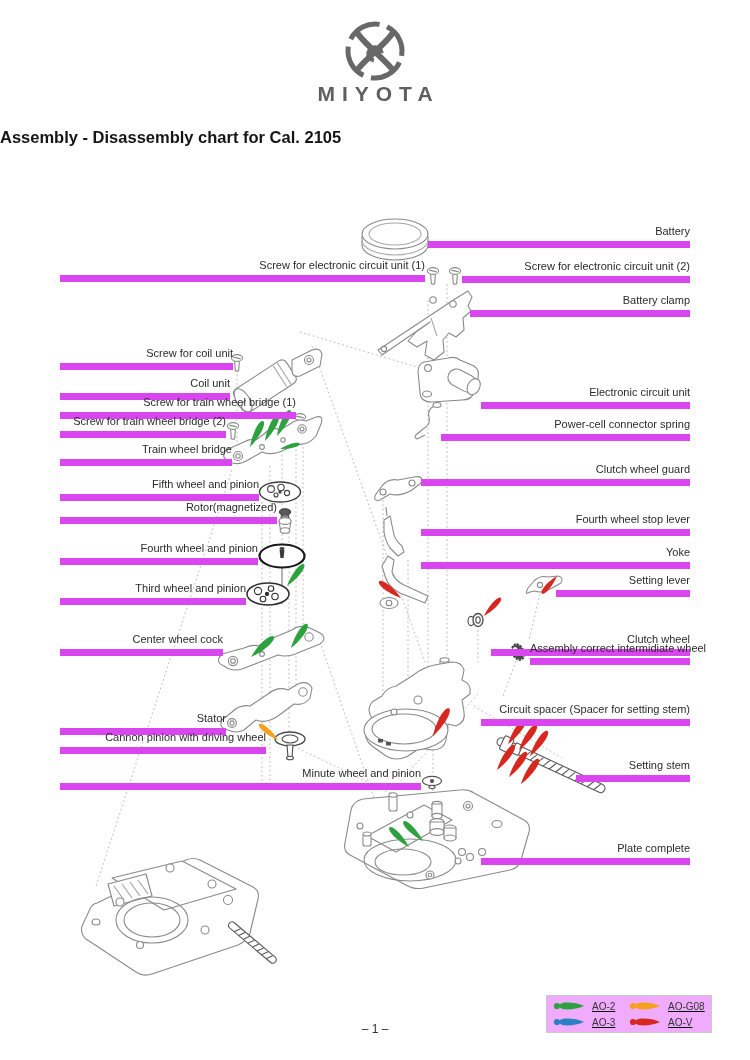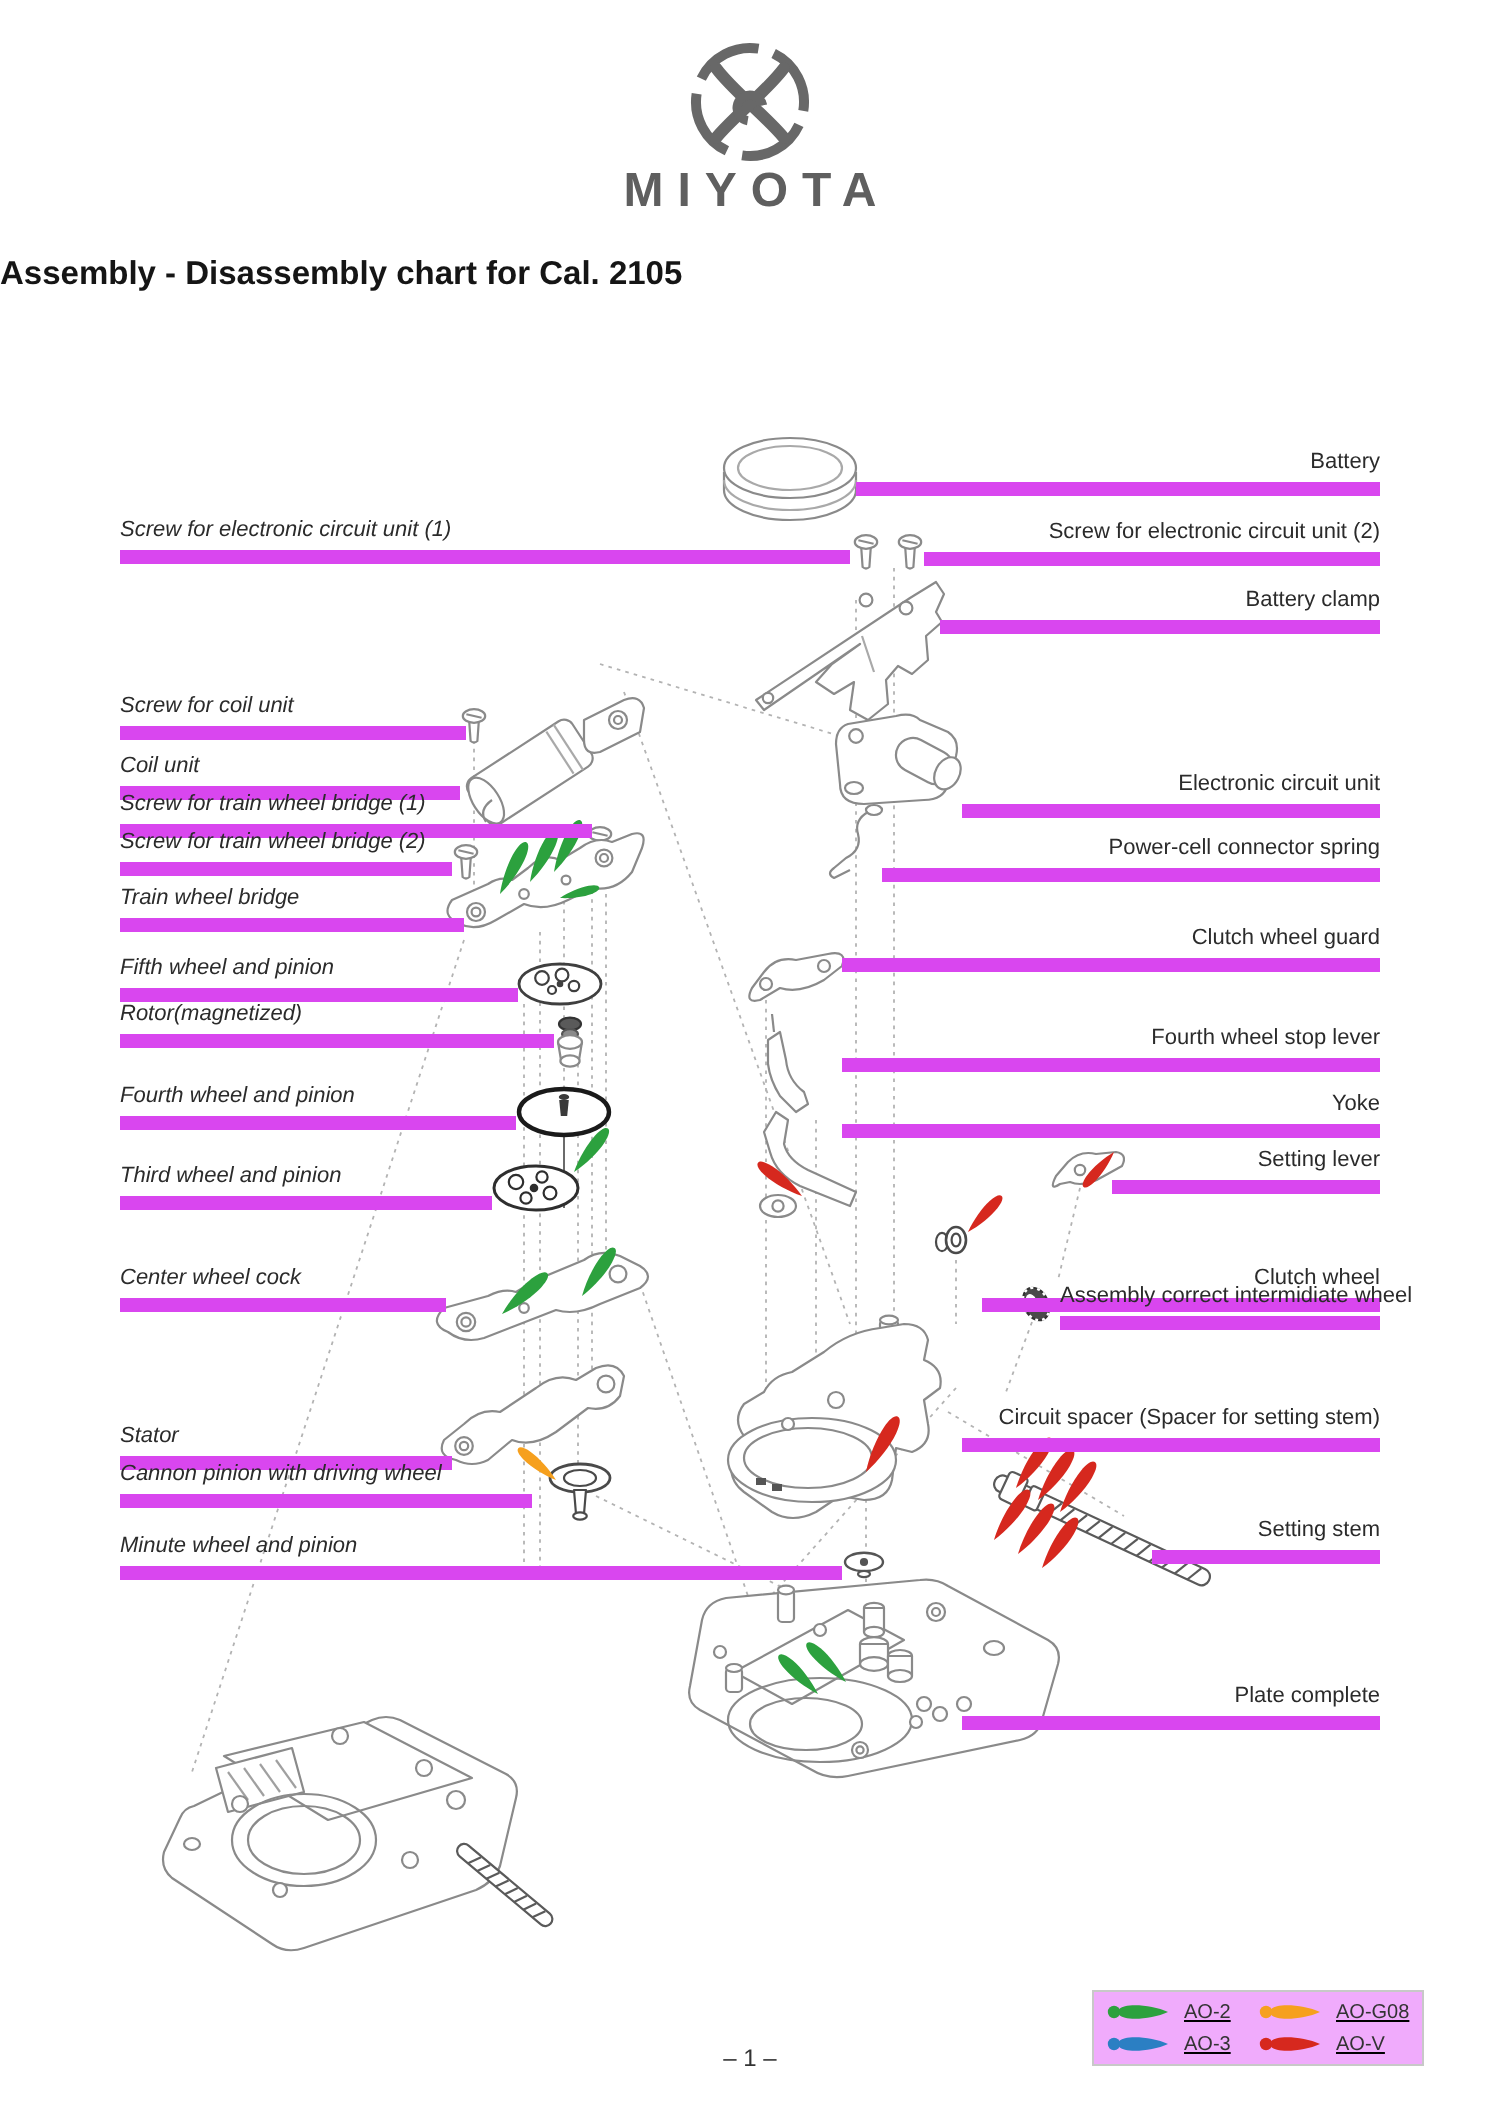--- a/index.html
+++ b/index.html
@@ -1,24 +1,24 @@
 <!DOCTYPE html>
 <html><head>
 <meta charset="utf-8">
 <style>
   html,body{margin:0;padding:0;background:#fff;}
   #page{position:relative;width:750px;height:1060px;background:#fff;overflow:hidden;
         font-family:"Liberation Sans",sans-serif;}
   .brand{position:absolute;top:82px;left:0;width:750px;text-align:center;
-         font-size:24px;font-weight:bold;letter-spacing:7px;color:#5f5f5f;text-indent:7px;}
+         font-size:21px;font-weight:bold;letter-spacing:7px;color:#5f5f5f;text-indent:7px;}
   .title{position:absolute;top:128px;left:0;width:750px;text-align:left;
          font-size:16.5px;font-weight:bold;color:#151515;}
   .label{position:absolute;font-size:11px;color:#2b2b2b;border-bottom:7px solid #d946ef;
          padding-bottom:3px;line-height:13px;height:13px;white-space:nowrap;}
-  .label.left{text-align:left;font-style:italic;}
+  .label.left{text-align:right;}
   .label.right{text-align:right;}
   .legend{position:absolute;left:546px;top:995px;width:166px;height:38px;
           border:1px solid #c8c8c8;background:#f0abfc;display:grid;
           grid-template-columns:1fr 1fr;grid-template-rows:1fr 1fr;grid-auto-flow:column;
           align-items:center;padding:2px 6px;box-sizing:border-box;text-decoration:underline;}
   .legend-item{display:flex;align-items:center;gap:5px;}
   .legend-label{font-size:10px;color:#333;}
   .pagenum{position:absolute;top:1022px;left:0;width:750px;text-align:center;
            font-size:12px;color:#333;}
   svg.diagram{position:absolute;left:0;top:0;}

